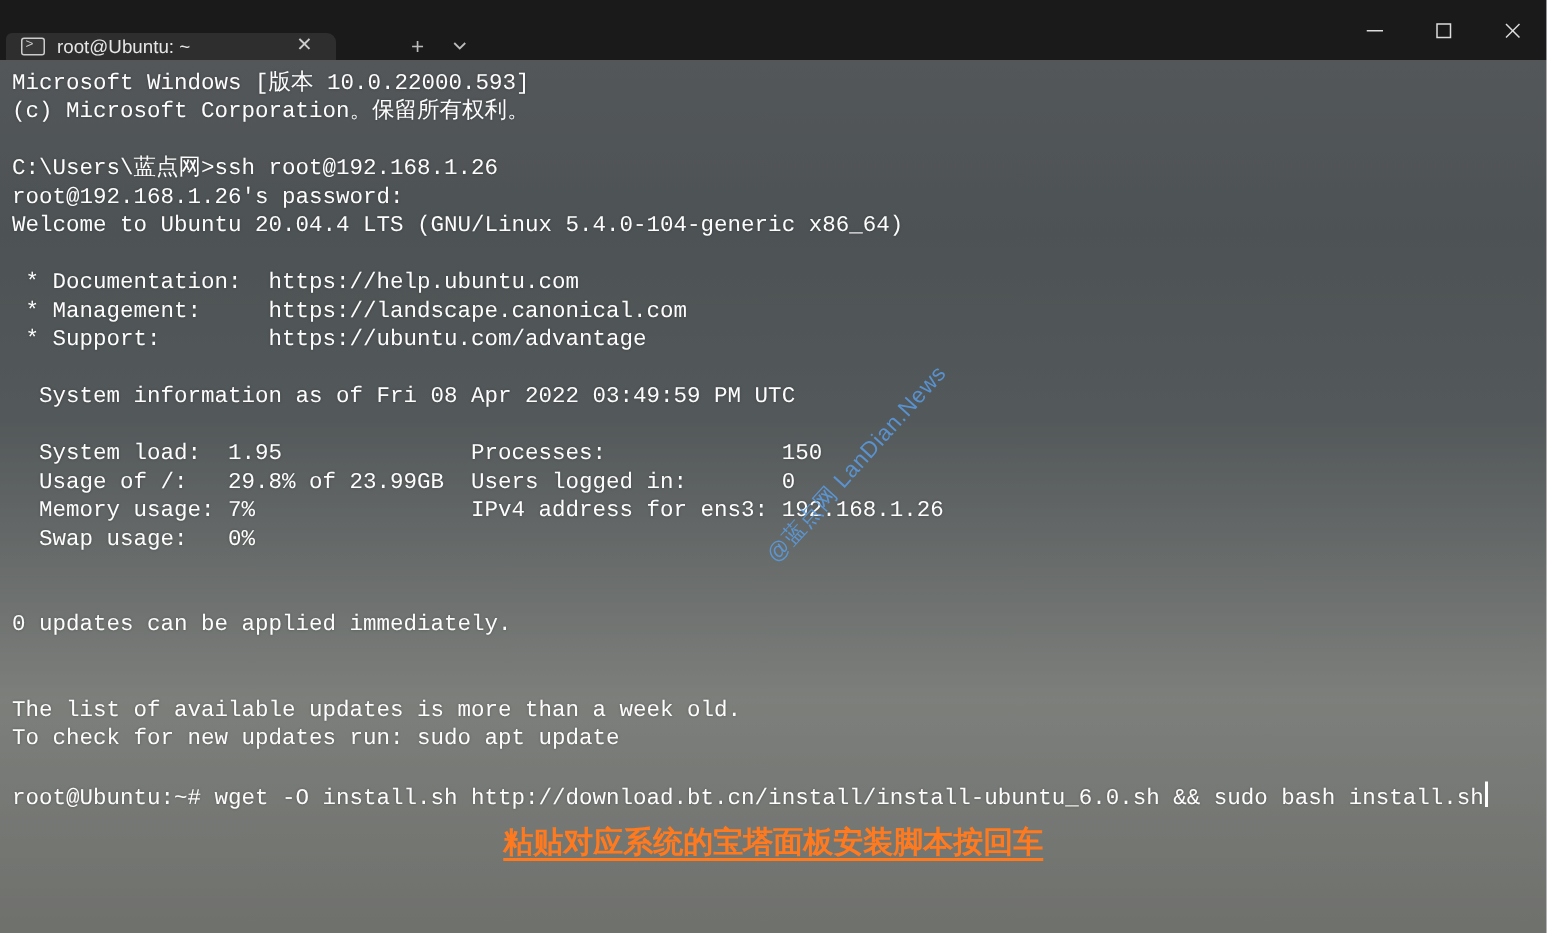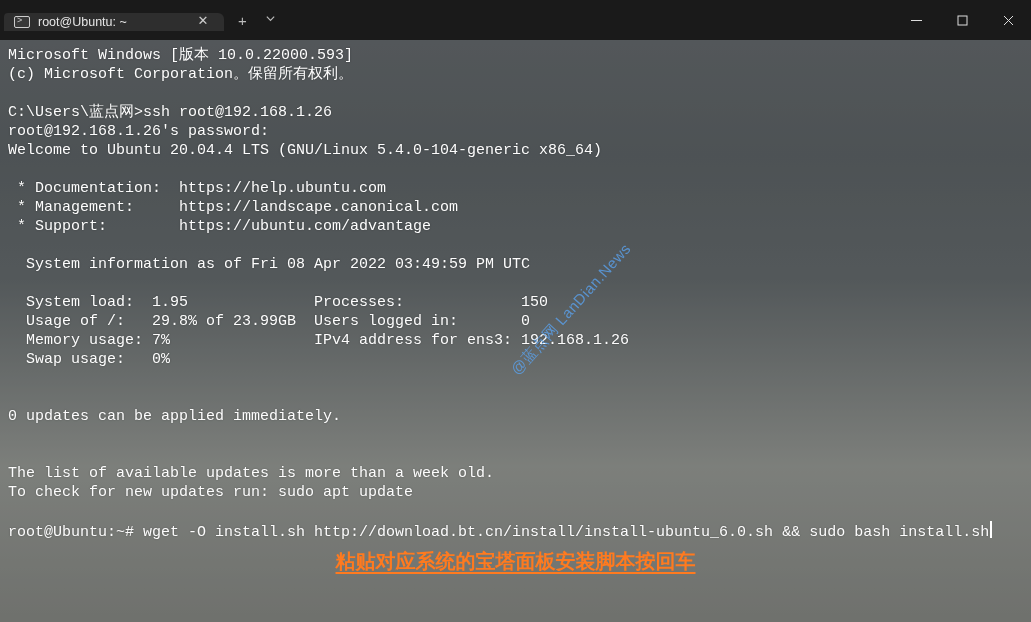--- a/index.html
+++ b/index.html
@@ -8,22 +8,23 @@
 .window {
   width: 1031px; height: 622px;
   background: linear-gradient(180deg, #8a9094 0%, #7d8589 25%, #878f92 45%, #c9cdc7 75%, #b3b6b0 100%);
   position: relative;
 }
 
 .titlebar {
   height: 40px;
   background: #1a1a1a;
   display: flex;
-  align-items: center;
+  align-items: flex-end;
   color: #ccc;
+  gap: 36px;
 }
 
 .tab {
   display: flex; align-items: center;
   background: #2e2e2e;
   padding: 0 12px 0 10px;
   min-width: 220px;
   gap: 8px;
   border-top-right-radius: 6px;
   border-top-left-radius: 4px;

